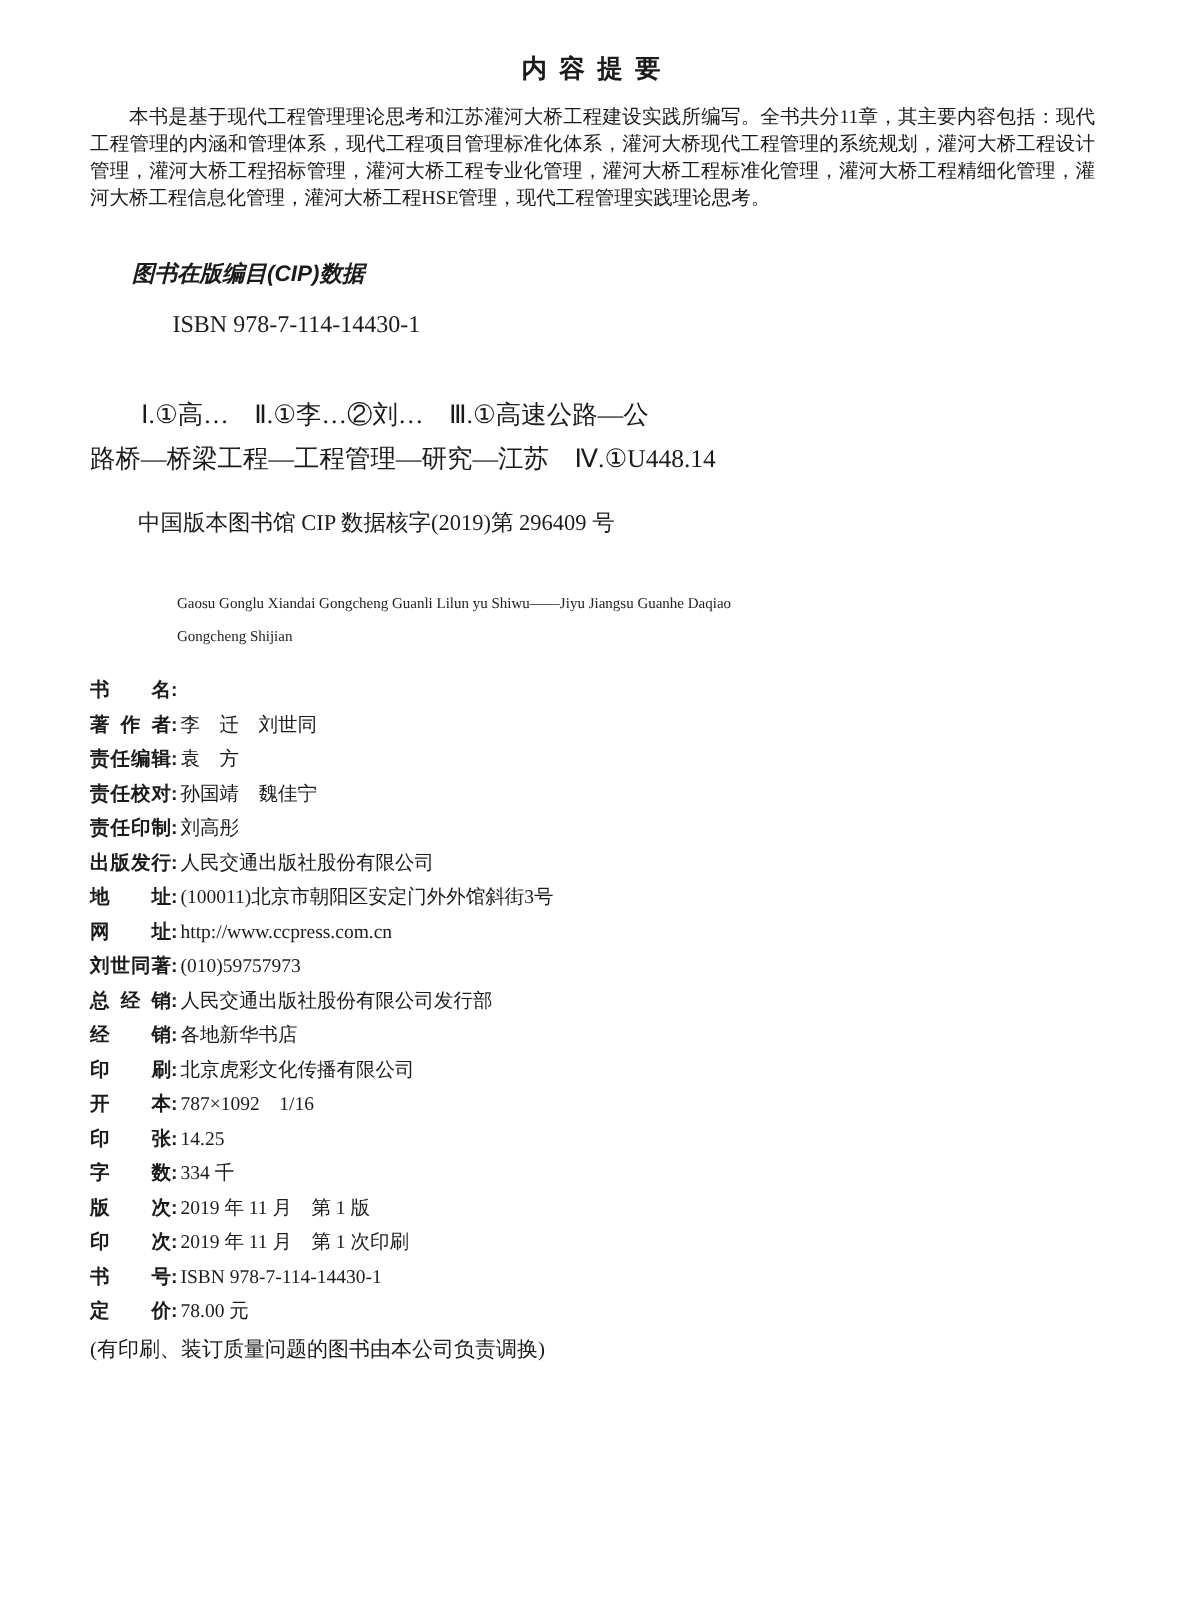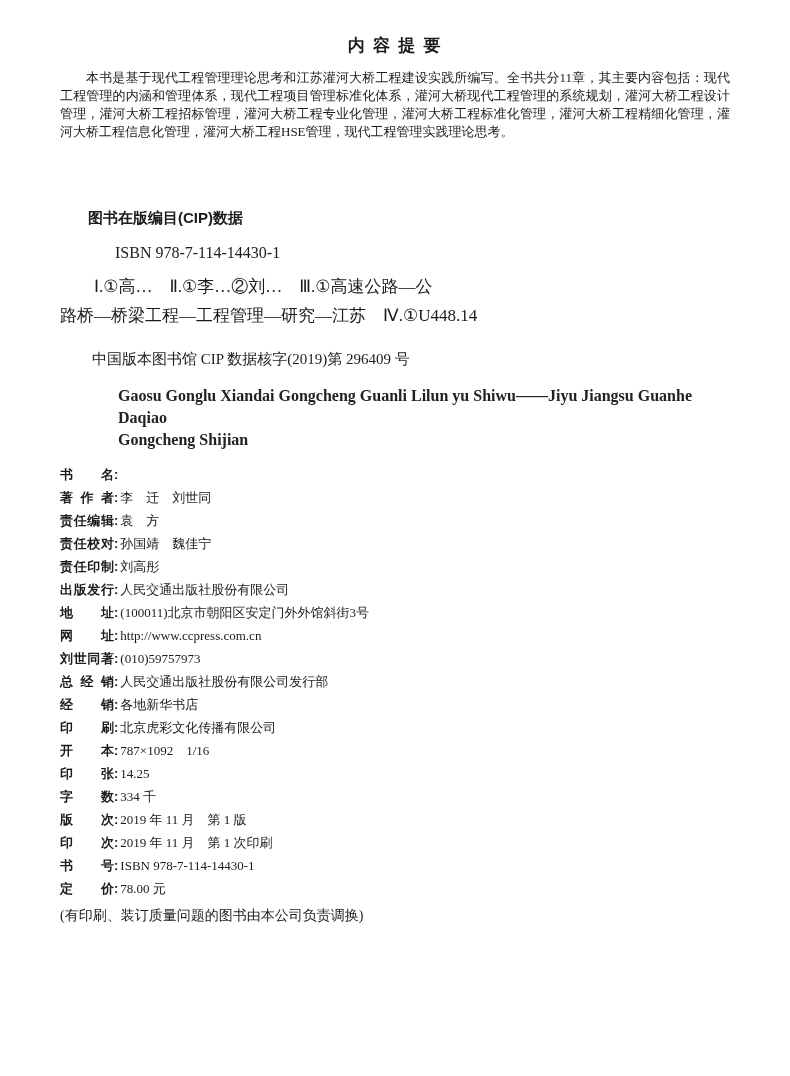--- a/index.html
+++ b/index.html
@@ -27,34 +27,35 @@
   .summary-para {
     margin: 0;
     font-size: 13px;
     line-height: 18px;
     text-align: justify;
     text-indent: 2em;
   }
 
   
   .cip-heading {
-    margin-top: 68px;
+    margin-top: 32px;
     margin-left: 28px;
     font-family: "Liberation Sans", sans-serif;
     font-weight: bold;
     font-size: 15px;
+    font-style: italic;
   }
   .cip-entry { margin-top: 22px; font-size: 17px; line-height: 29px; }
   .cip-line.ind { text-indent: 2em; }
   .cip-isbn { margin-top: 12px; margin-left: 55px; font-size: 16px; line-height: 26px; }
-  .cip-class { margin-top: 6px; font-size: 17px; line-height: 29px; }
+  .cip-class { margin-top: 32px; font-size: 17px; line-height: 29px; }
   .cip-record { margin-top: 16px; margin-left: 32px; font-size: 15px; line-height: 26px; }
 
   
-  .pinyin { margin-top: 13px; margin-left: 58px; font-size: 16px; line-height: 22px; color: #222; font-weight: bold; }
+  .pinyin { margin-top: 30px; margin-left: 58px; font-size: 10px; line-height: 22px; color: #222; }
 
   
   .colophon { margin-top: 12px; font-size: 13px; }
   .c-row { display: flex; line-height: 23px; }
   .c-label {
     flex: none;
     width: 54px;
     font-family: "Liberation Sans", sans-serif;
     font-weight: bold;
     text-align: justify;

